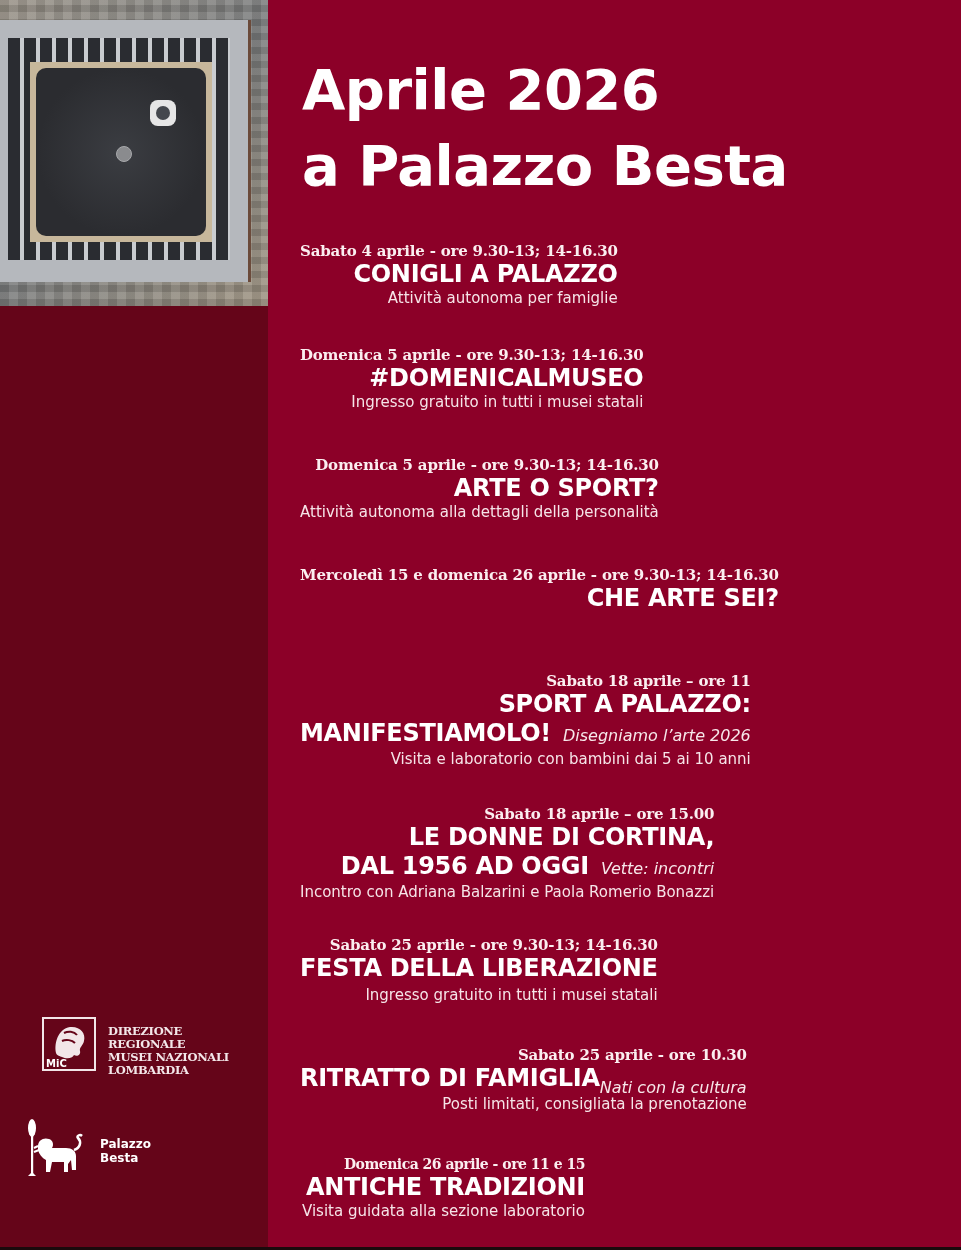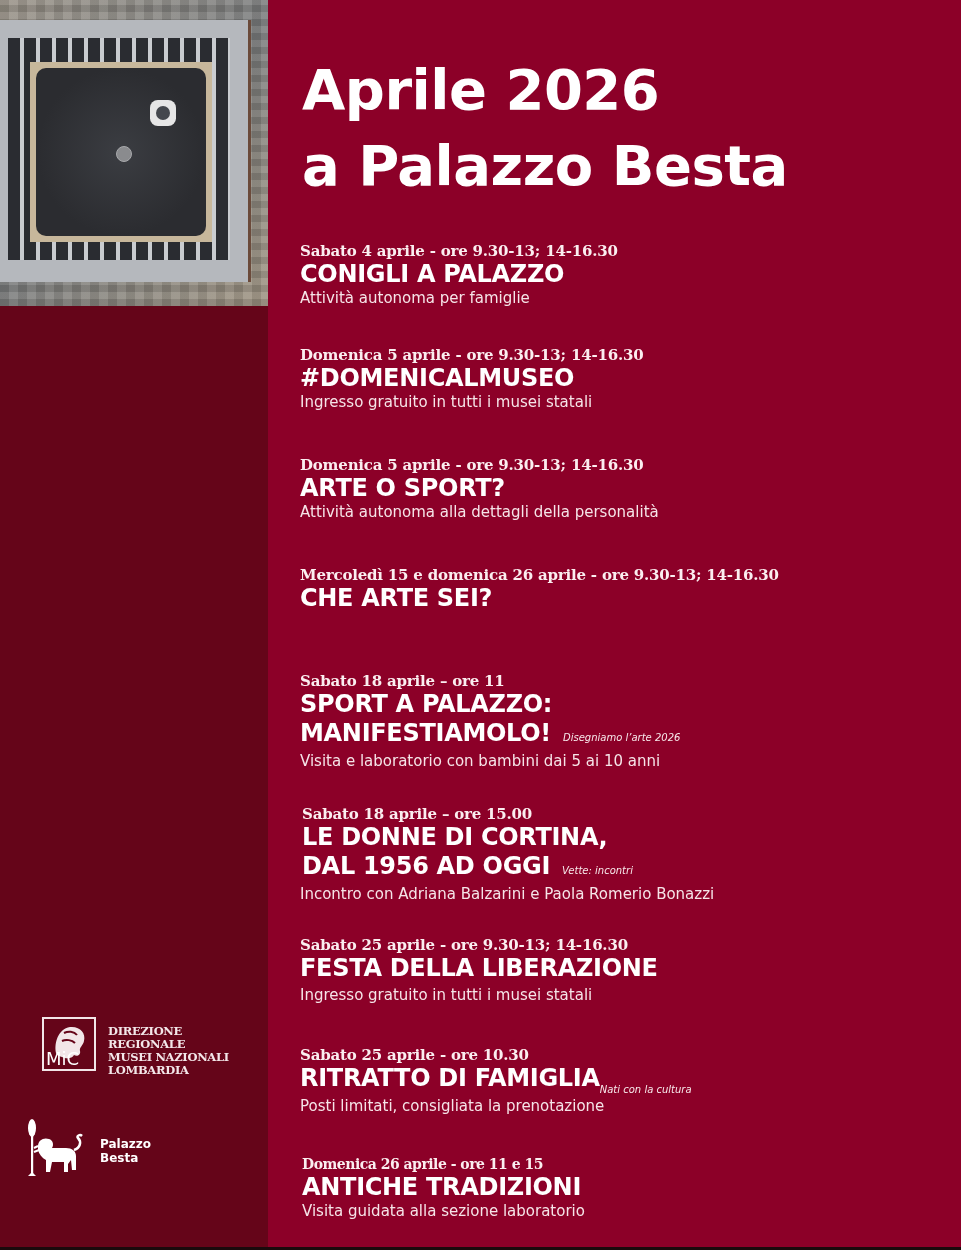--- a/index.html
+++ b/index.html
@@ -64,48 +64,48 @@
   
   .title {
     position: absolute; left: 302px; top: 52px;
     font-family: "DejaVu Sans", sans-serif; font-weight: bold;
     font-size: 56px; line-height: 76px; letter-spacing: -0.5px;
     color: #ffffff;
   }
   .title div { white-space: nowrap; }
 
   
-  .event { position: absolute; left: 300px; white-space: nowrap; }
+  .event { position: absolute; left: 300px; white-space: nowrap; text-align: right; }
   .event .when {
     font-family: "DejaVu Serif", "Liberation Serif", serif; font-weight: bold;
     font-size: 15px; line-height: 18px; color: #fbeef0; letter-spacing: -0.2px;
   }
   .event .name {
     font-family: "DejaVu Sans", sans-serif; font-weight: bold;
     font-size: 24px; line-height: 29px; color: #ffffff; letter-spacing: -0.3px;
   }
   .event .name .tag {
-    font-weight: normal; font-style: italic; font-size: 10px; letter-spacing: 0;
+    font-weight: normal; font-style: italic; font-size: 16px; letter-spacing: 0;
     margin-left: 12px; color: #f7e7ea;
   }
   .event .name .tag.low { margin-left: 0; position: relative; top: 7px; }
   .event .desc {
     font-family: "DejaVu Sans", sans-serif; font-size: 15px; line-height: 19px;
     color: #f6e4e8;
   }
 
   
   .mic-logo { position: absolute; left: 42px; top: 1017px; display: flex; align-items: flex-start; }
   .mic-box {
     width: 54px; height: 54px; border: 2px solid #f2e6e8; box-sizing: border-box;
     position: relative; margin-right: 12px;
   }
   .mic-box svg { position: absolute; left: 0; top: 0; }
   .mic-box .mic-label {
-    position: absolute; left: 2px; bottom: 0px; font-size: 18px; font-weight: normal; color: #ffffff;
+    position: absolute; left: 2px; bottom: 0px; font-size: 10px; font-weight: bold; color: #ffffff;
     font-family: "DejaVu Sans", sans-serif;
     margin-top: 16px;
   }
   .mic-text {
     font-family: "DejaVu Serif", "Liberation Serif", serif; font-weight: bold;
     font-size: 11.5px; line-height: 13px; color: #f3e7e9; letter-spacing: -0.3px;
     margin-top: 8px;
   }
   .besta-logo { position: absolute; left: 24px; top: 1118px; display: flex; align-items: center; }
   .besta-text {

